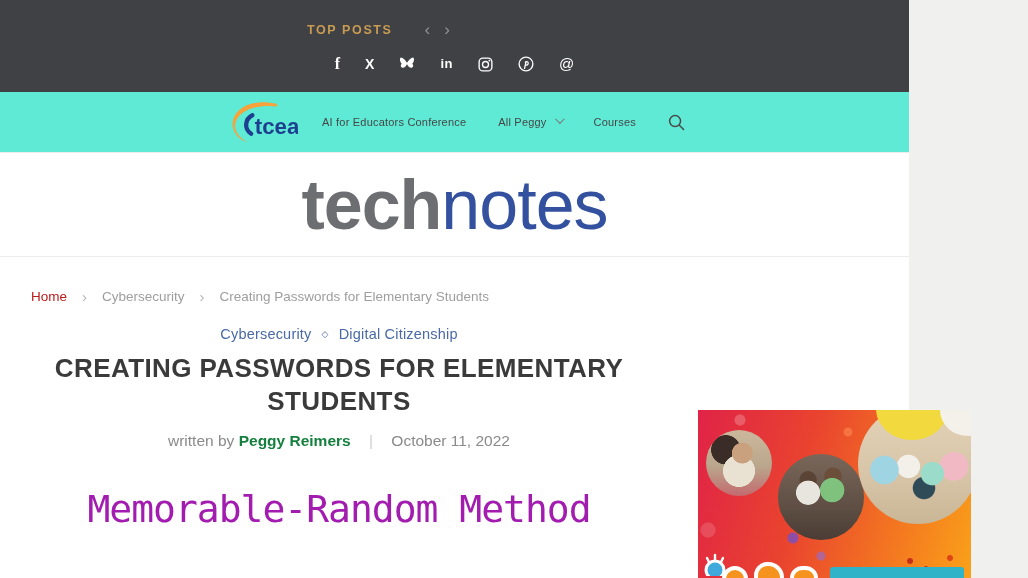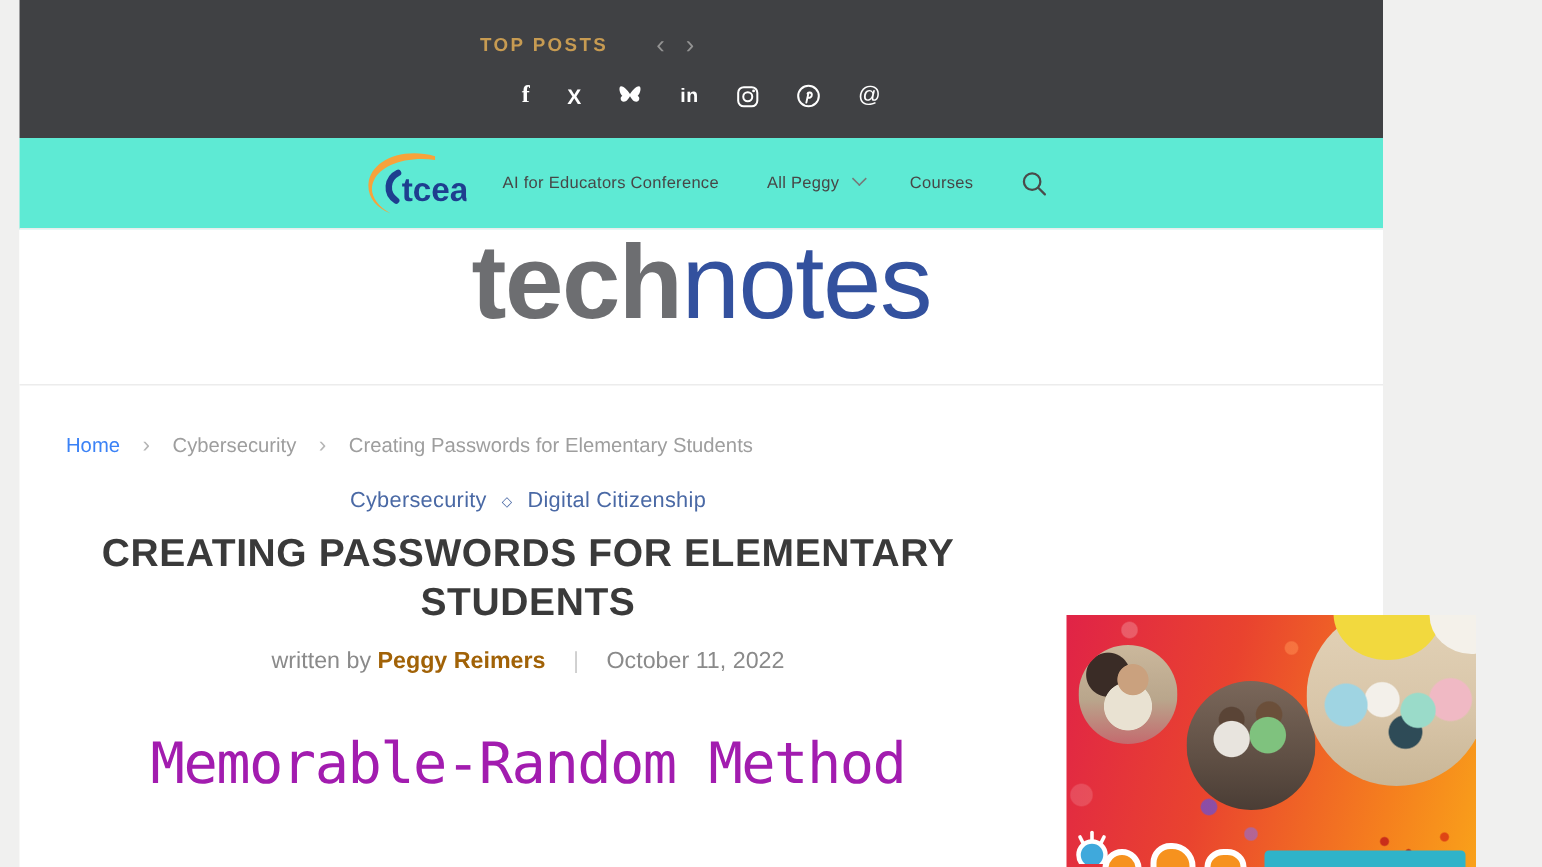--- a/index.html
+++ b/index.html
@@ -1,19 +1,19 @@
 <!DOCTYPE html>
 <html><head>
 <meta charset="utf-8">
 <style>
   * { margin:0; padding:0; box-sizing:border-box; }
   html,body { width:1028px; height:578px; overflow:hidden; }
   body { background:#f0f0ef; font-family:"Liberation Sans", sans-serif; }
 
-  .content { position:relative; width:909px; height:578px; margin-left:13px; background:#ffffff; }
+  .content { position:relative; width:909px; height:578px; background:#ffffff; }
 
   
   .topbar { position:relative; height:92px; background:#404144; }
   .topposts { position:absolute; left:307px; top:21px; display:flex; align-items:center; }
   .topposts-label { font-size:12.5px; font-weight:700; letter-spacing:1.6px; color:#c79b52; }
   .carousel-arrows { display:flex; gap:14px; margin-left:32px; }
   .carousel-arrow { color:#939393; font-size:17px; line-height:17px; cursor:pointer; font-weight:400; }
   .social-row { position:absolute; left:0; right:0; top:54px; display:flex; justify-content:center; align-items:center; gap:25px; }
   .social-icon { color:#ffffff; font-size:13px; font-weight:700; line-height:20px; height:20px; display:flex; align-items:center; cursor:pointer; }
   .social-icon svg { display:block; }
@@ -21,40 +21,40 @@
   
   .navbar { height:61px; background:#5eead4; border-bottom:1px solid #ececec; display:flex; align-items:center; justify-content:center; }
   .nav-inner { display:flex; align-items:center; }
   .logo { display:flex; align-items:center; margin-right:24px; cursor:pointer; }
   .menu { display:flex; align-items:center; gap:32px; }
   .menu-item { font-size:11px; font-weight:500; color:#474747; letter-spacing:.2px; cursor:pointer; display:flex; align-items:center; }
   .caret { width:7px; height:7px; border-right:1.6px solid #777; border-bottom:1.6px solid #777; transform:rotate(45deg) translateY(-2px); margin-left:8px; margin-top:-3px; }
   .search-btn { margin-left:32px; cursor:pointer; display:flex; align-items:center; }
 
   
-  .banner { height:104px; background:#fff; border-bottom:1px solid #ececec; display:flex; justify-content:center; }
+  .banner { height:104px; background:#fff; border-bottom:1px solid #ececec; display:flex; align-items:center; justify-content:center; }
   .banner-logo { font-size:70px; letter-spacing:-1px; line-height:1; cursor:pointer; }
   .banner-tech { font-weight:700; color:#6d6e71; }
   .banner-notes { font-weight:300; color:#33519e; }
 
   
   .main { position:relative; }
   .breadcrumb { display:flex; align-items:center; margin:31px 0 0 31px; font-size:13.5px; color:#9e9e9e; }
   .crumb { cursor:pointer; }
-  .crumb-home { color:#3b82f6; }
+  .crumb-home { color:#b91c1c; }
   .crumb-current { cursor:default; }
   .crumb-sep { color:#b5b5b5; font-size:15px; margin:0 15px; }
 
   .article-col { position:relative; width:642px; margin-left:18px; text-align:center; }
   .cat-row { margin-top:21px; display:flex; justify-content:center; align-items:center; gap:10px; font-size:14.5px; font-weight:500; color:#4a69a5; letter-spacing:.2px; }
   .cat-link { cursor:pointer; }
   .cat-sep { font-size:9px; color:#4a69a5; }
   .post-title { margin:10px auto 0; max-width:580px; font-size:26px; font-weight:600; color:#3a3a3a; letter-spacing:.4px; line-height:1.27; }
   .byline { margin-top:14px; font-size:15.5px; color:#8a8a8a; }
-  .byline .author { color:#a16207; font-weight:600; cursor:pointer; }
+  .byline .author { color:#15803d; font-weight:600; cursor:pointer; }
   .byline .pipe { color:#cfcfcf; margin:0 14px; font-weight:300; }
   .embed-heading { margin-top:37px; font-family:"DejaVu Sans Mono","Liberation Mono",monospace; font-size:38px; font-weight:500; color:#a21caf; letter-spacing:-1px; white-space:nowrap; }
 
   
   .ad { position:absolute; left:698px; top:410px; width:273px; height:168px; overflow:hidden; cursor:pointer;
         background:linear-gradient(105deg,#e02347 0%,#e9432f 38%,#f57f1e 78%,#f9a11a 100%); }
   .ad-dots { position:absolute; inset:0; background-image:
       radial-gradient(circle at 42px 10px, rgba(255,255,255,.22) 0 5px, transparent 6px),
       radial-gradient(circle at 150px 22px, rgba(255,140,80,.55) 0 4px, transparent 5px),
       radial-gradient(circle at 10px 120px, rgba(255,255,255,.15) 0 7px, transparent 8px),

